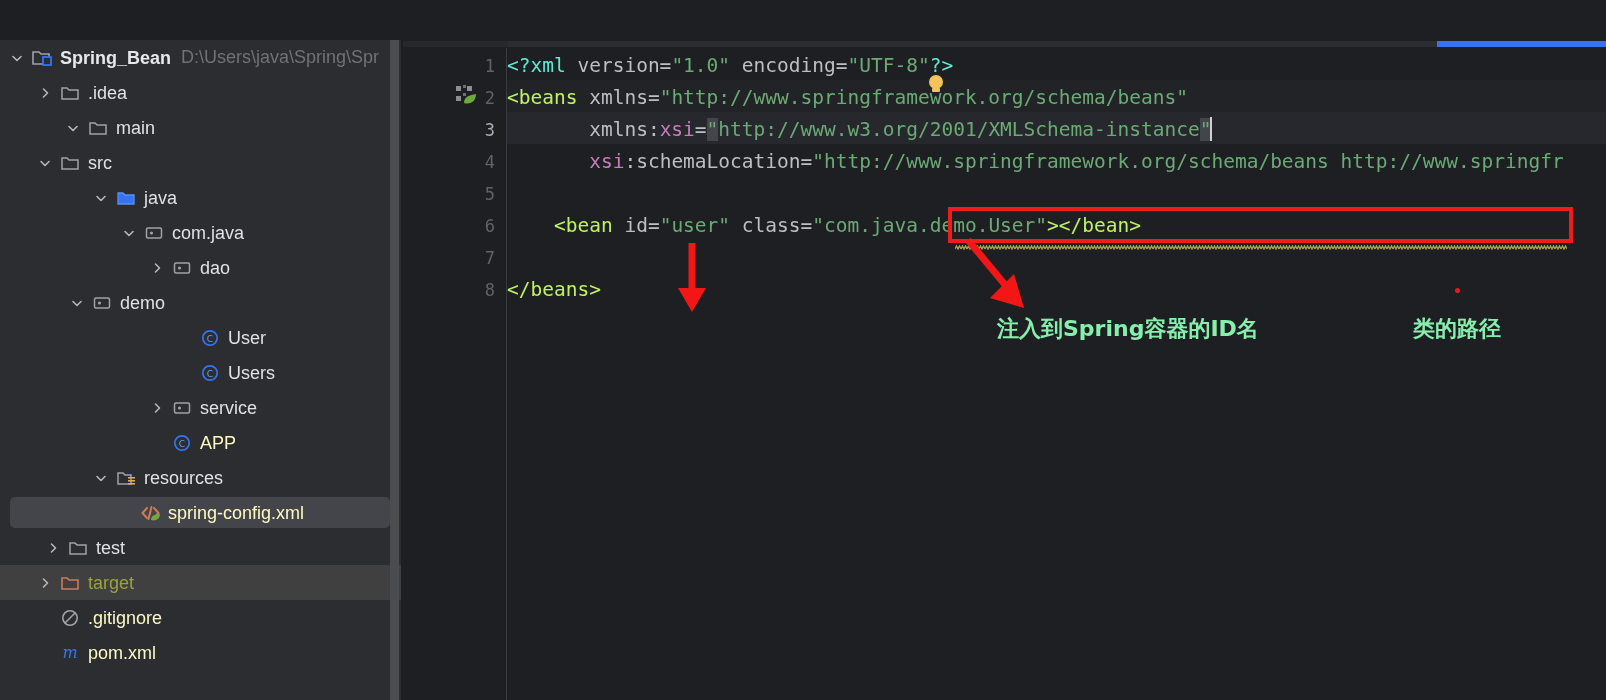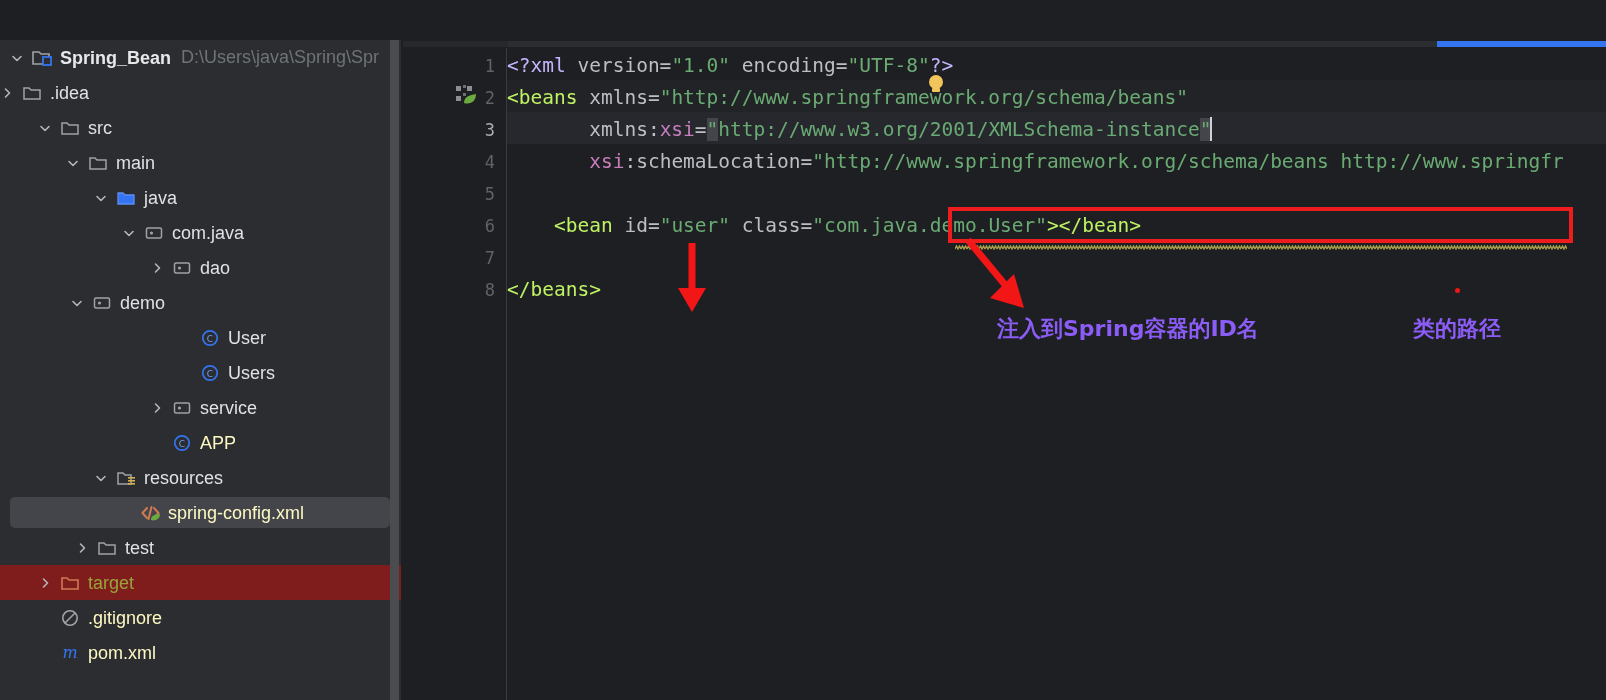--- a/index.html
+++ b/index.html
@@ -48,21 +48,21 @@
   .row .sublabel { color: #6e7377; font-size: 18px; margin-left: 10px; }
   .row.bold .label { font-weight: bold; color: #e6e8ea; }
   .sel-pill {
     position: absolute;
     left: 10px; right: 13px; top: 2px; bottom: 2px;
     background: #43454a;
     border-radius: 5px;
     z-index: 0;
   }
   .row .content { position: relative; z-index: 1; display: flex; align-items: center; }
-  .row.target-row { background: #7f1d1d; }
+  .row.target-row { background: #404040; }
 
   .c-orange { color: #fef9c3; }
   .c-olive  { color: #9aa33b; }
   .c-white  { color: #dfe1e5; }
 
   
   #sb-scroll {
     position: absolute;
     left: 390px; top: 0; width: 9px; height: 700px;
     background: #4a4c50;
@@ -130,21 +130,21 @@
   #code {
     position: absolute; left: 104px; top: 8px; right: 0; bottom: 0;
     font-family: "DejaVu Sans Mono", monospace;
     font-size: 19.5px;
     line-height: 32px;
     white-space: pre;
   }
   #code .cl {
     position: absolute; left: 0; height: 32px; white-space: pre;
   }
-  .t-proc   { color: #c4b5fd; }       
+  .t-proc   { color: #5eead4; }       
   .t-tag    { color: #bef264; }       
   .t-attr   { color: #bcbec4; }       
   .t-val    { color: #6aab73; }       
   .t-ns     { color: #c77dbb; }       
   .t-plain  { color: #bcbec4; }
 
   
   .sel-hl { background: #43454a; }
   .caret {
     display: inline-block; width: 2px; height: 24px;
@@ -165,21 +165,21 @@
   
   #red-box {
     position: absolute;
     left: 545px; top: 167px; width: 625px; height: 36px;
     border: 4px solid #ee1c1c;
     z-index: 8;
   }
 
   .ann-text {
     position: absolute;
-    color: #8b5cf6;
+    color: #86efac;
     font-family: "DejaVu Sans", sans-serif;
     font-weight: bold;
     font-size: 22px;
     white-space: nowrap;
     z-index: 9;
   }
   #ann1 { left: 594px; top: 274px; }
   #ann2 { left: 1010px; top: 274px; }
 
   #arrows { position: absolute; left: 0; top: 0; width: 1606px; height: 700px; z-index: 7; pointer-events: none; }
@@ -213,62 +213,62 @@
               <svg width="22" height="20" viewBox="0 0 22 20">
                 <path d="M1 4 h6 l2 2 h8 v10 h-16 z" fill="none" stroke="#9fa3a8" stroke-width="1.6"></path>
                 <rect x="11" y="9" width="8" height="8" fill="#2b2d30" stroke="#3574f0" stroke-width="1.8"></rect>
               </svg>
             </span>
             <span class="label">Spring_Bean</span>
             <span class="sublabel">D:\Users\java\Spring\Spr</span>
           </span>
         </div>
         <div class="row">
-          <span class="content" style="">
+          <span class="content" style="padding-left:38px">
             <span class="arrow">
               <svg width="14" height="14" viewBox="0 0 14 14">
                 <path d="M5.5 3 L9.5 7 L5.5 11" fill="none" stroke="#b4b8bd" stroke-width="1.6" stroke-linecap="round" stroke-linejoin="round"></path>
               </svg>
             </span>
             <span class="icon">
               <svg width="20" height="20" viewBox="0 0 20 20">
                 <path d="M2 5 h5 l2 2 h9 v9 h-16 z" fill="none" stroke="#9fa3a8" stroke-width="1.5"></path>
               </svg>
             </span>
             <span class="label c-white">.idea</span>
           </span>
         </div>
         <div class="row">
+          <span class="content" style="padding-left:66px">
+            <span class="arrow">
+              <svg width="14" height="14" viewBox="0 0 14 14">
+                <path d="M3 5.5 L7 9.5 L11 5.5" fill="none" stroke="#b4b8bd" stroke-width="1.6" stroke-linecap="round" stroke-linejoin="round"></path>
+              </svg>
+            </span>
+            <span class="icon">
+              <svg width="20" height="20" viewBox="0 0 20 20">
+                <path d="M2 5 h5 l2 2 h9 v9 h-16 z" fill="none" stroke="#9fa3a8" stroke-width="1.5"></path>
+              </svg>
+            </span>
+            <span class="label c-white">main</span>
+          </span>
+        </div>
+        <div class="row">
           <span class="content" style="padding-left:38px">
             <span class="arrow">
               <svg width="14" height="14" viewBox="0 0 14 14">
                 <path d="M3 5.5 L7 9.5 L11 5.5" fill="none" stroke="#b4b8bd" stroke-width="1.6" stroke-linecap="round" stroke-linejoin="round"></path>
               </svg>
             </span>
             <span class="icon">
               <svg width="20" height="20" viewBox="0 0 20 20">
                 <path d="M2 5 h5 l2 2 h9 v9 h-16 z" fill="none" stroke="#9fa3a8" stroke-width="1.5"></path>
               </svg>
             </span>
             <span class="label c-white">src</span>
-          </span>
-        </div>
-        <div class="row">
-          <span class="content" style="padding-left:66px">
-            <span class="arrow">
-              <svg width="14" height="14" viewBox="0 0 14 14">
-                <path d="M3 5.5 L7 9.5 L11 5.5" fill="none" stroke="#b4b8bd" stroke-width="1.6" stroke-linecap="round" stroke-linejoin="round"></path>
-              </svg>
-            </span>
-            <span class="icon">
-              <svg width="20" height="20" viewBox="0 0 20 20">
-                <path d="M2 5 h5 l2 2 h9 v9 h-16 z" fill="none" stroke="#9fa3a8" stroke-width="1.5"></path>
-              </svg>
-            </span>
-            <span class="label c-white">main</span>
           </span>
         </div>
         <div class="row">
           <span class="content" style="padding-left:94px">
             <span class="arrow">
               <svg width="14" height="14" viewBox="0 0 14 14">
                 <path d="M3 5.5 L7 9.5 L11 5.5" fill="none" stroke="#b4b8bd" stroke-width="1.6" stroke-linecap="round" stroke-linejoin="round"></path>
               </svg>
             </span>
             <span class="icon">
@@ -406,21 +406,21 @@
                 <path d="M7 5 L2.5 10 L7 15" fill="none" stroke="#cf7a56" stroke-width="2" stroke-linecap="round" stroke-linejoin="round"></path>
                 <path d="M11.5 4 L8.5 16" fill="none" stroke="#cf7a56" stroke-width="2" stroke-linecap="round"></path>
                 <path d="M14 5 L18.5 10 L14 15" fill="none" stroke="#cf7a56" stroke-width="2" stroke-linecap="round" stroke-linejoin="round"></path>
                 <path d="M11 17 C11 12, 16 11.5, 20 11 C20 15.5, 16 18.5, 11 17 Z" fill="#6bab3e"></path>
               </svg>
             </span>
             <span class="label c-orange">spring-config.xml</span>
           </span>
         </div>
         <div class="row">
-          <span class="content" style="padding-left:75px">
+          <span class="content" style="padding-left:46px">
             <span class="arrow">
               <svg width="14" height="14" viewBox="0 0 14 14">
                 <path d="M5.5 3 L9.5 7 L5.5 11" fill="none" stroke="#b4b8bd" stroke-width="1.6" stroke-linecap="round" stroke-linejoin="round"></path>
               </svg>
             </span>
             <span class="icon">
               <svg width="20" height="20" viewBox="0 0 20 20">
                 <path d="M2 5 h5 l2 2 h9 v9 h-16 z" fill="none" stroke="#9fa3a8" stroke-width="1.5"></path>
               </svg>
             </span>

